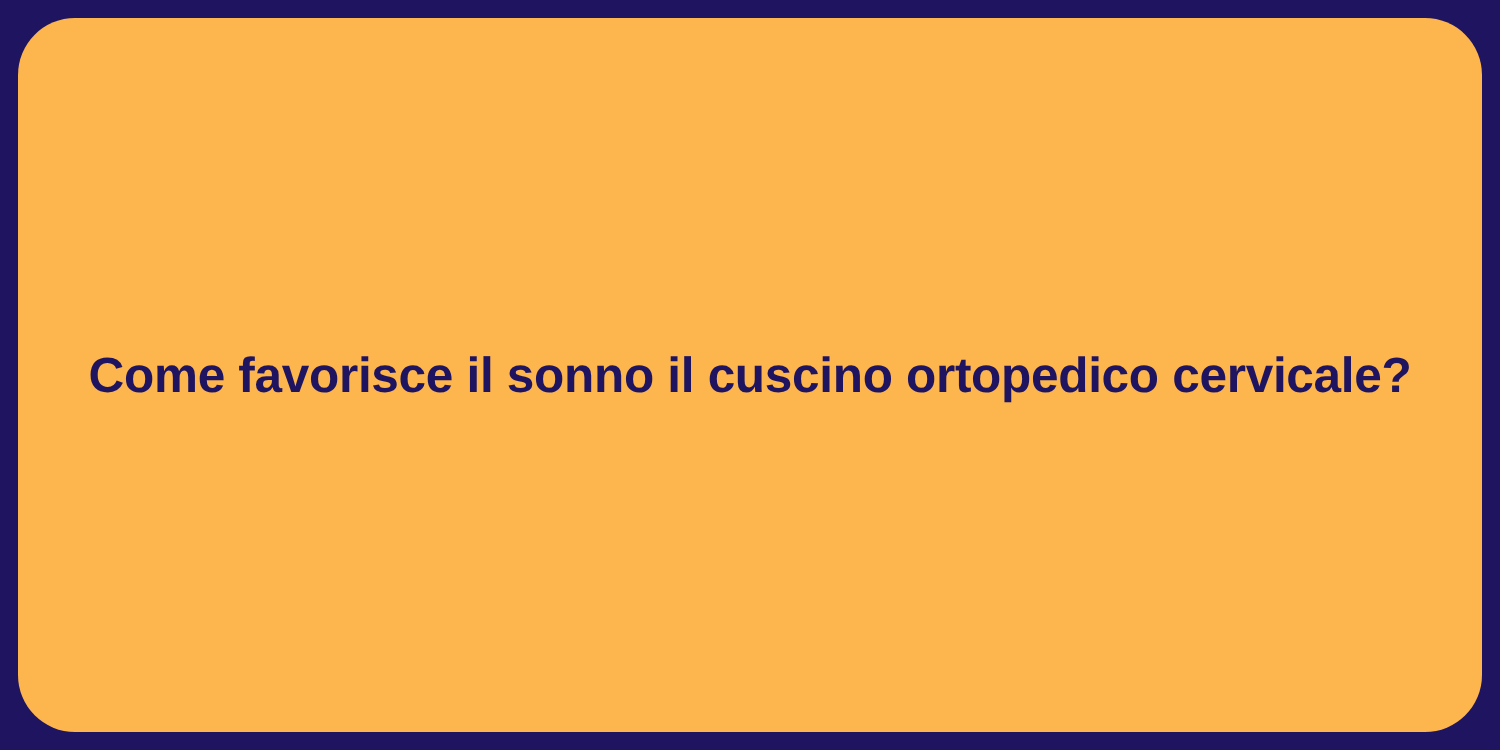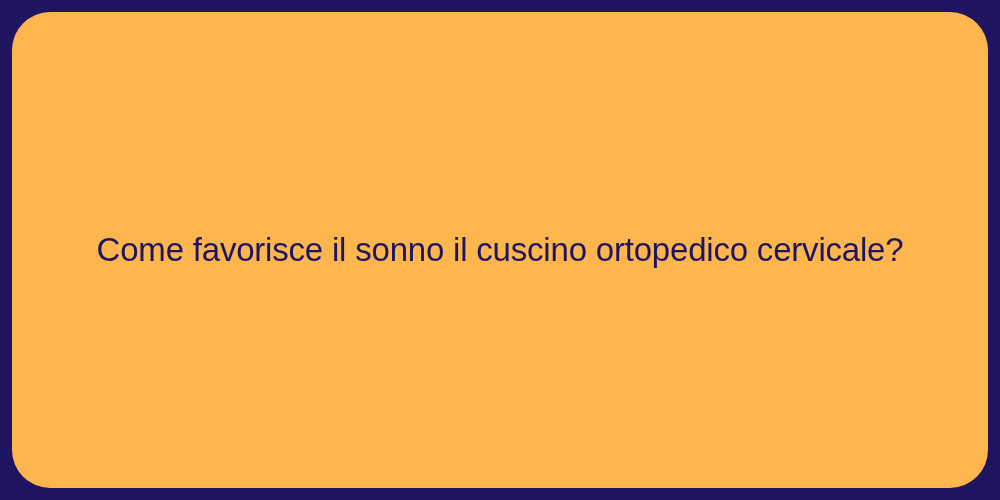--- a/index.html
+++ b/index.html
@@ -39,21 +39,21 @@
   }
   #headline {
     display: block;
     width: 100%;
     box-sizing: border-box;
     padding: 0 46px;
     margin: 0;
     text-align: center;
     color: #1e1460;
     font-family: "Liberation Sans", sans-serif;
-    font-weight: normal;
+    font-weight: bold;
     font-size: 33px;
     line-height: 1.28;
     letter-spacing: -0.2px;
     white-space: nowrap;
   }
 </style>
 </head>
 <body>
 
 <div id="root">

